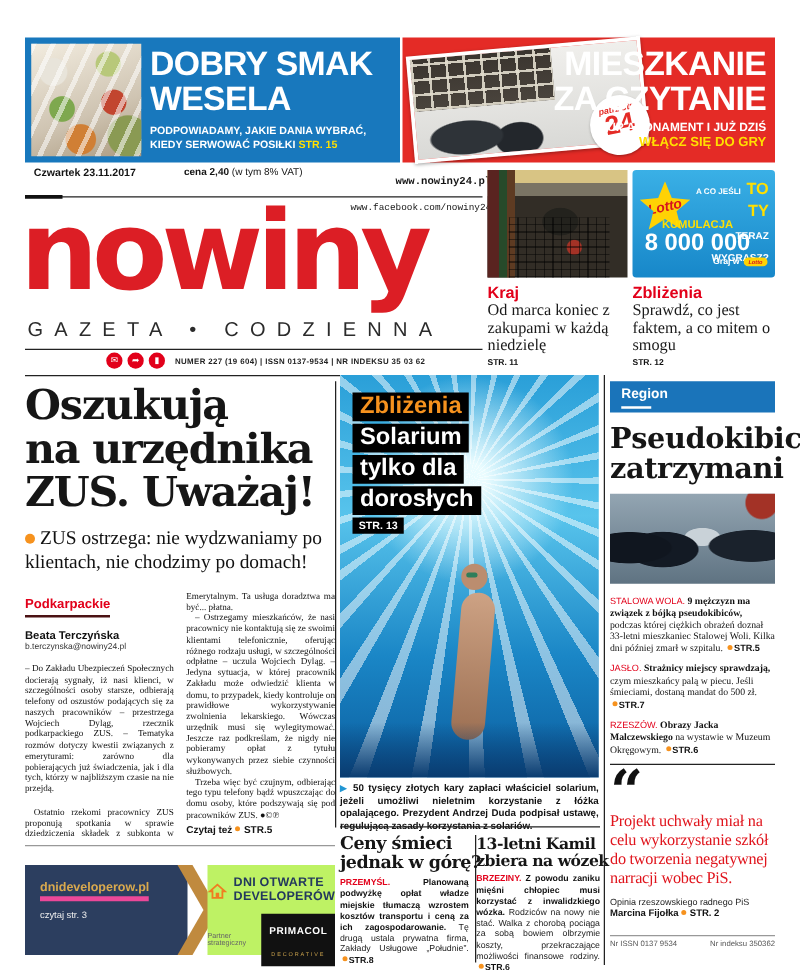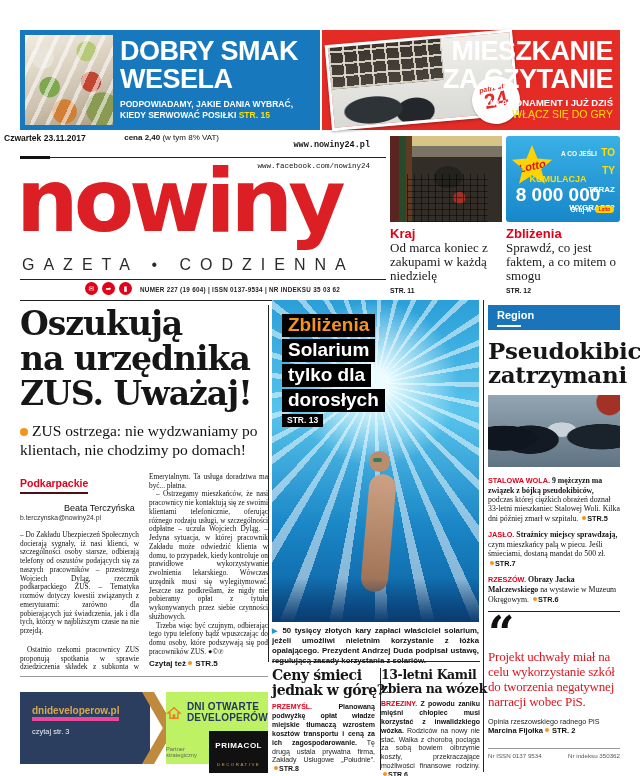--- a/index.html
+++ b/index.html
@@ -32,23 +32,23 @@
       radial-gradient(ellipse at 45% 88%,#23272c 0 13%,transparent 14%),
       linear-gradient(#3a352f,#4a443d) 0 0/62% 52% no-repeat,
       linear-gradient(#f0efec,#d9d9d6);}
   .badge{position:absolute;left:150px;top:46px;width:48px;height:48px;border-radius:50%;background:#fff;
     transform:rotate(-12deg);box-shadow:0 1px 2px rgba(0,0,0,.3);text-align:center;}
   .badge .b1{display:block;margin-top:8px;font-size:7px;font-style:italic;font-weight:bold;color:#e42b26;}
   .badge .b2{display:block;font-size:21px;font-weight:bold;color:#e42b26;line-height:.9;}
   .ar-txt{position:absolute;right:7px;top:8px;text-align:right;}
   .ar-t{font-size:27px;font-weight:bold;color:#fff;line-height:1.02;letter-spacing:-.5px;white-space:nowrap;}
   .ar-s1{margin-top:4px;font-size:9.5px;font-weight:bold;color:#fff;}
-  .ar-s2{font-size:10.5px;font-weight:normal;color:#ffdf00;}
-  
-  .dateline{left:4px;top:133px;width:366px;display:flex;justify-content:space-between;align-items:flex-start;}
+  .ar-s2{font-size:10.5px;font-weight:bold;color:#ffdf00;}
+  
+  .dateline{left:27px;top:133px;width:366px;display:flex;justify-content:space-between;align-items:flex-start;}
   .dl-date{font-size:8.5px;font-weight:bold;}
   .dl-price{font-size:8px;}
   .dl-right{text-align:right;line-height:1.3;font-family:Liberation Mono, monospace;}
   .dl-site{font-size:8.5px;font-weight:bold;}
   .dl-fb{font-size:7.5px;}
   .rule-thin{background:#222;height:1px;}
   .rule-thick{background:#111;height:3px;}
   .logo{left:16px;top:150px;font-family:"DejaVu Sans",sans-serif;font-weight:bold;
         font-size:88px;line-height:1.15;letter-spacing:-5px;color:#dc1e25;}
   .tagline{left:22px;top:256px;font-size:16px;letter-spacing:9px;color:#2b2b2b;}
@@ -65,21 +65,21 @@
       radial-gradient(ellipse at 52% 48%,#23221d 0 17%,transparent 18%),
       linear-gradient(90deg,#5a2420 0 8%,#274a2a 8% 14%,#5e3b22 14% 20%,rgba(0,0,0,0) 20%),
       linear-gradient(#d8c484 0 12%,#7a7464 12% 24%,#322d26 24% 100%);}
   .lotto{left:506px;top:136px;width:114px;height:86px;border-radius:3px;
     background:linear-gradient(#3ab0e6,#1787c9);}
   .star{position:absolute;left:5px;top:9px;width:42px;height:42px;background:#ffd204;
     clip-path:polygon(50% 0,63% 32%,98% 35%,72% 57%,81% 92%,50% 72%,19% 92%,28% 57%,2% 35%,37% 32%);}
   .star b{display:block;margin-top:15px;text-align:center;font-size:11px;font-style:italic;color:#d7141d;transform:rotate(-12deg);}
   .lt-txt{position:absolute;left:48px;top:6px;right:5px;text-align:right;color:#fff;}
   .lt-l1{font-size:6.5px;font-weight:bold;}
-  .lt-hl{font-size:10px;font-weight:bold;color:#ffdf00;line-height:1;}
+  .lt-hl{font-size:13px;font-weight:bold;color:#ffdf00;line-height:1;}
   .lt-l2{font-size:8px;font-weight:bold;}
   .lt-kum{position:absolute;left:0;top:38px;width:104px;text-align:center;font-size:9px;font-weight:bold;color:#ffdf00;}
   .lt-amt{position:absolute;left:0;top:48px;width:104px;text-align:center;font-size:19px;font-weight:bold;color:#fff;white-space:nowrap;}
   .lt-cta{position:absolute;right:6px;top:70px;font-size:7px;font-weight:bold;color:#fff;display:flex;gap:3px;align-items:center;}
   .lt-pill{background:#ffd204;color:#d7141d;font-size:4.5px;font-style:italic;font-weight:bold;
     border-radius:5px;padding:1px 4px;}
   .teaser1{left:390px;top:226px;width:112px;}
   .teaser2{left:506px;top:226px;width:114px;}
   .ts-label{font-size:13px;font-weight:bold;color:#e2001a;}
   .ts-text{font-family:"Liberation Serif",serif;font-size:13px;line-height:1.08;color:#1a1a1a;}
@@ -88,21 +88,21 @@
   .lead{left:20px;top:306px;width:248px;}
   .hl{font-family:"DejaVu Serif",serif;font-weight:bold;font-size:33px;line-height:35px;
       letter-spacing:-1px;color:#161616;white-space:nowrap;}
   .standfirst{margin-top:11px;font-family:"Liberation Serif",serif;font-size:15.5px;line-height:1.22;color:#111;}
   .odot{display:inline-block;width:8px;height:8px;border-radius:50%;background:#f6921e;margin-right:4px;}
   .odot.small{width:4px;height:4px;margin:0 1px 1px 2px;}
   .cols{display:flex;gap:10px;margin-top:13px;height:198px;overflow:hidden;}
   .colA,.colB{width:119px;}
   .sec{display:inline-block;font-size:10.5px;font-weight:bold;color:#e2001a;
        border-bottom:2px solid #4a1113;padding-bottom:3px;}
-  .author{margin-top:9px;font-size:9px;font-weight:normal;color:#111;margin-left:44px;}
+  .author{margin-top:9px;font-size:9px;font-weight:bold;color:#111;}
   .mail{margin-top:1px;font-size:6.8px;color:#333;}
   .bodytxt{font-family:"Liberation Serif",serif;font-size:7.3px;line-height:1.2;
            text-align:justify;color:#111;hyphens:auto;}
   .colA .bodytxt{margin-top:10px;}
   .ind{text-indent:7px;}
   .more{margin-top:2px;font-size:8px;font-weight:bold;}
   
   .sol{left:272px;top:300px;width:207px;height:322px;overflow:hidden;
     background:
       repeating-conic-gradient(from 240deg at 50% 26%,rgba(255,255,255,.5) 0deg 3deg,rgba(255,255,255,0) 3deg 11deg),
@@ -132,21 +132,21 @@
   .rphoto{margin-top:7px;height:72px;
     background:
       radial-gradient(circle at 92% 10%,#a33226 0 9%,transparent 10%),
       radial-gradient(ellipse at 12% 60%,#10161f 0 20%,transparent 21%),
       radial-gradient(ellipse at 32% 62%,#131a24 0 22%,transparent 23%),
       radial-gradient(ellipse at 86% 58%,#1a222c 0 21%,transparent 22%),
       radial-gradient(ellipse at 56% 48%,#c9d2d8 0 13%,transparent 14%),
       linear-gradient(#93a5b2,#5f7382);}
   .briefs{margin-top:9px;}
   .brief{font-family:"Liberation Serif",serif;font-size:7.8px;line-height:1.2;margin-bottom:7px;color:#111;}
-  .bcity{font-family:"Liberation Sans",sans-serif;font-size:7.3px;font-weight:bold;color:#e2001a;}
+  .bcity{font-family:"Liberation Sans",sans-serif;font-size:7.3px;font-weight:normal;color:#e2001a;}
   .bbold{font-weight:bold;}
   .bpage{font-family:"Liberation Sans",sans-serif;font-size:7.3px;font-weight:bold;white-space:nowrap;}
   .qrule{height:1px;background:#222;margin:1px 0 6px;}
   .qmark{font-family:"DejaVu Serif",serif;font-weight:bold;font-size:46px;line-height:30px;height:32px;color:#101010;}
   .quote{font-family:"Liberation Serif",serif;font-size:13px;line-height:1.15;color:#e0141c;letter-spacing:-.2px;}
   .attrib{margin-top:7px;font-size:7.2px;color:#222;}
   .attrib-a{font-size:7.6px;font-weight:bold;color:#111;}
   .irule{left:488px;top:748px;width:132px;height:1px;background:#999;}
   .issn-row{left:488px;top:752px;width:132px;display:flex;justify-content:space-between;
             font-size:6.2px;color:#555;}

